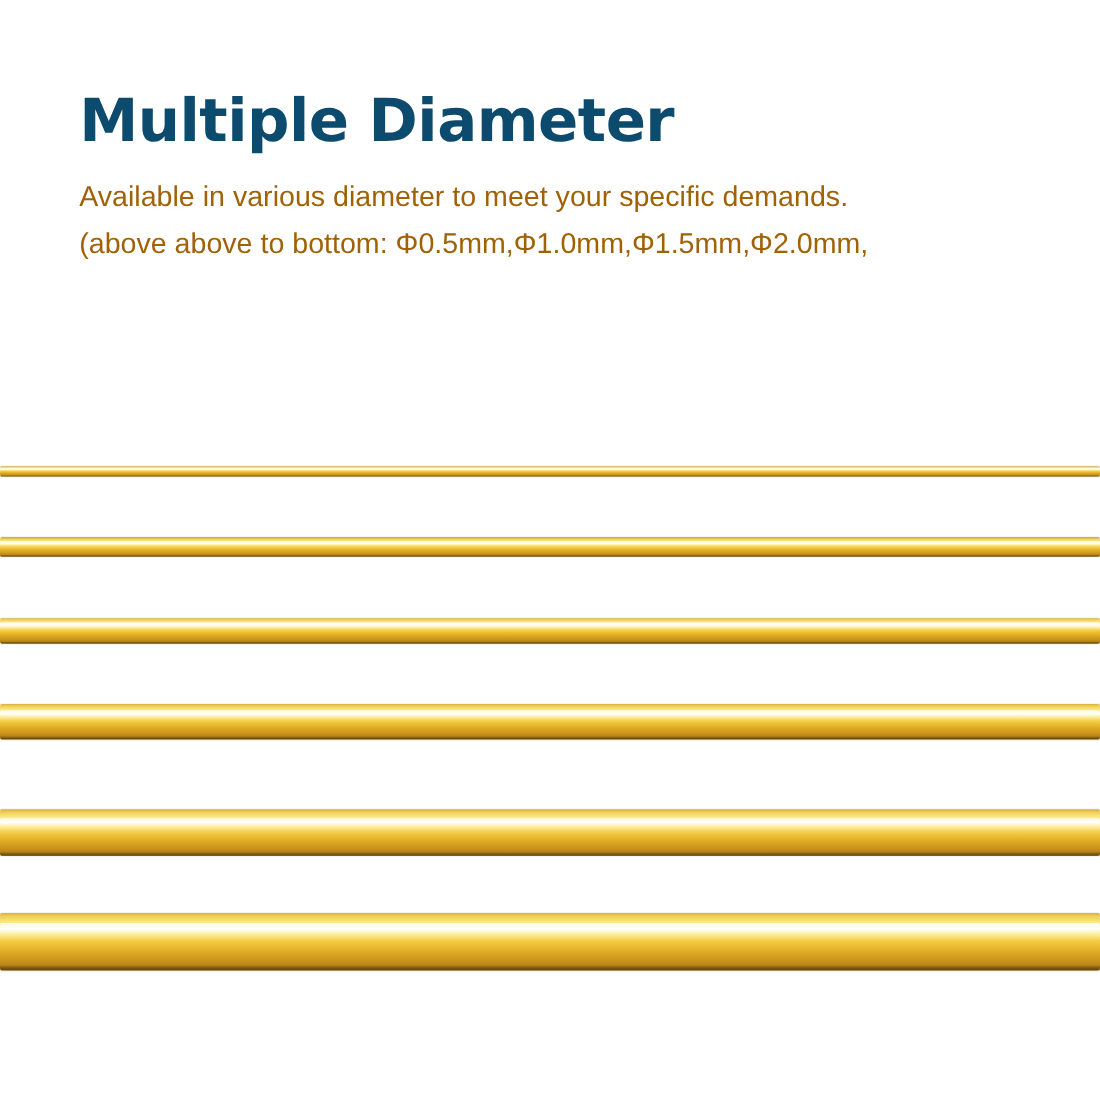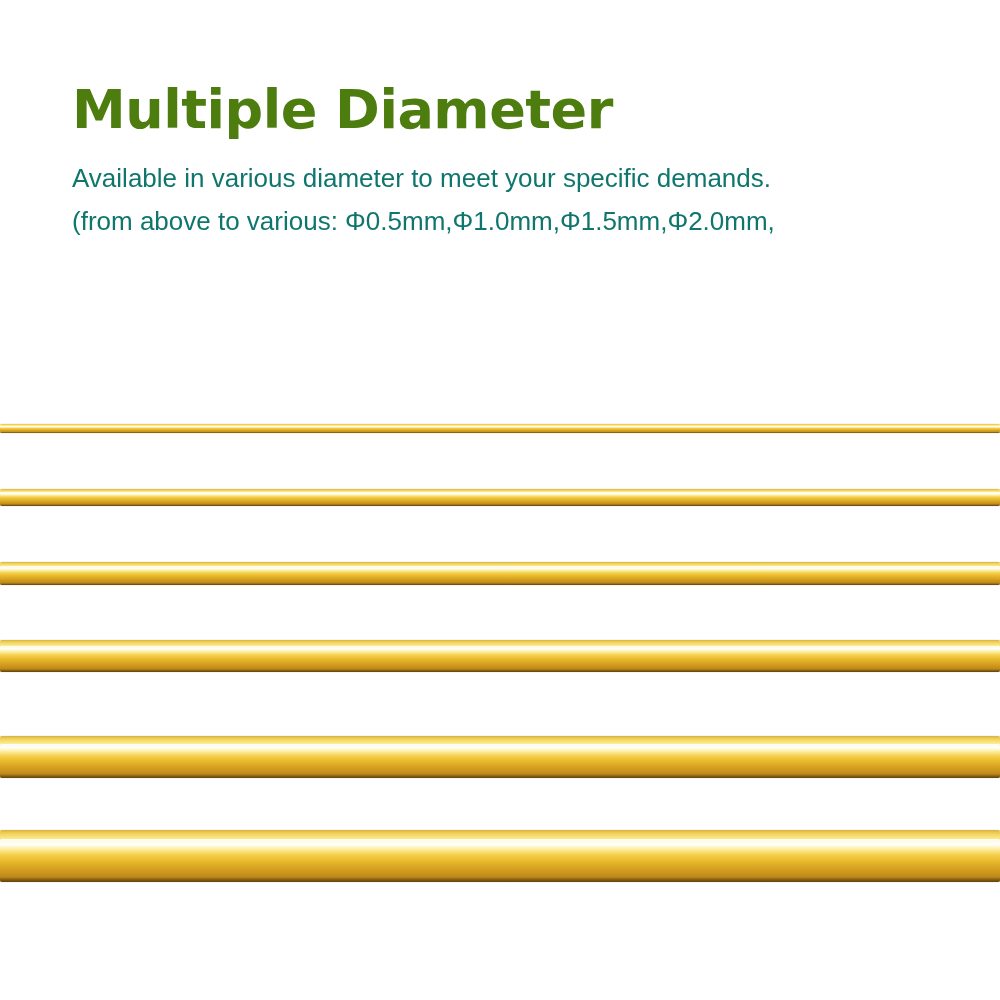--- a/index.html
+++ b/index.html
@@ -19,30 +19,30 @@
   .text-block {
     position: absolute;
     left: 72px;
     top: 80px;
     width: 880px;
   }
   .headline {
     font-family: "DejaVu Sans", sans-serif;
     font-size: 54px;
     font-weight: 700;
-    color: #4d7c0f;
+    color: #0c4a6e;
     letter-spacing: -0.5px;
     line-height: 1.1;
     margin: 0 0 18px 0;
   }
   .subline {
     font-family: "Liberation Sans", sans-serif;
     font-size: 26px;
     font-weight: 400;
-    color: #0f766e;
+    color: #a16207;
     line-height: 1.62;
     margin: 0;
   }
   .subline .line {
     display: block;
     white-space: nowrap;
   }
 
   .rods {
     position: absolute;
@@ -98,21 +98,21 @@
 </style>
 </head>
 <body>
 
 <div class="page">
 
   <div class="text-block">
     <h1 class="headline">Multiple Diameter</h1>
     <p class="subline">
       <span class="line">Available in various diameter to meet your specific demands.</span>
-      <span class="line">(from above to various: Φ0.5mm,Φ1.0mm,Φ1.5mm,Φ2.0mm,</span>
+      <span class="line">(above above to bottom: Φ0.5mm,Φ1.0mm,Φ1.5mm,Φ2.0mm,</span>
     </p>
   </div>
 
   <div class="rods">
     <div class="rod" style="top: 424px; height: 9px;">
       <div class="body"></div>
       <div class="gloss"></div>
       <div class="shadow-edge"></div>
     </div>
     <div class="rod" style="top: 489px; height: 17px;">

